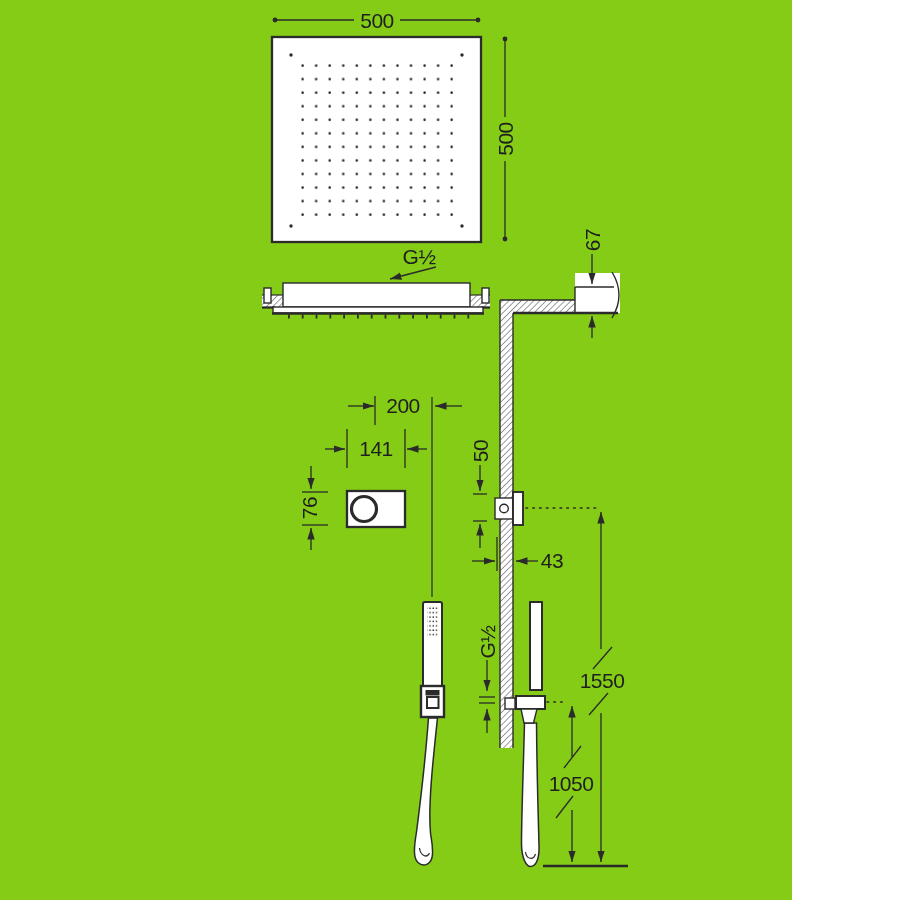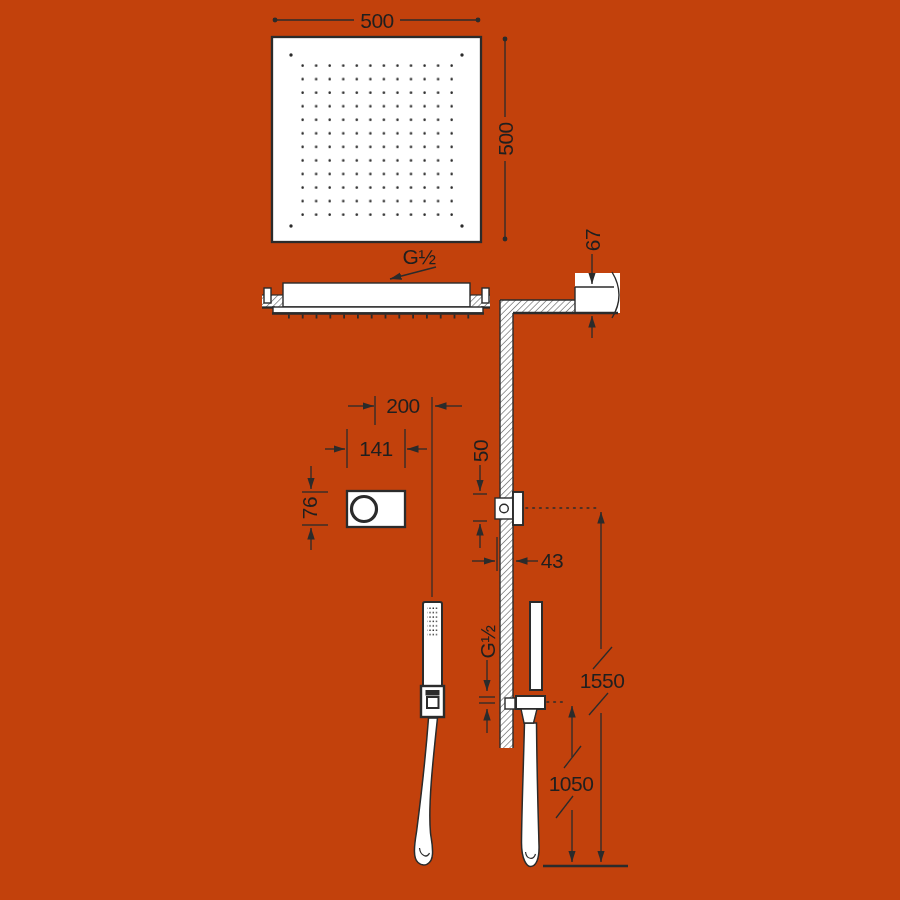--- a/index.html
+++ b/index.html
@@ -1,16 +1,16 @@
 <!DOCTYPE html>
 <html><head>
 <meta charset="utf-8">
 <style>
   html,body{margin:0;padding:0;background:#ffffff;}
-  #stage{position:relative;width:900px;height:900px;background:#c2410c;overflow:hidden;
+  #stage{position:relative;width:792px;height:900px;background:#84cc16;overflow:hidden;
          font-family:"Liberation Sans", sans-serif;}
   svg{position:absolute;left:0;top:0;}
   text{font-family:"Liberation Sans", sans-serif;font-size:21px;fill:#1f1f1f;letter-spacing:-0.5px;}
   .thin{stroke:#2b2b2b;stroke-width:1.4;fill:none;}
   .thin12{stroke:#2b2b2b;stroke-width:1.2;fill:none;}
   .bold{stroke:#2b2b2b;stroke-width:2.3;fill:none;}
   .dim{stroke:#2b2b2b;stroke-width:1.3;fill:none;}
   .wfill{fill:#ffffff;}
   .dark{fill:#2b2b2b;}
 </style>

